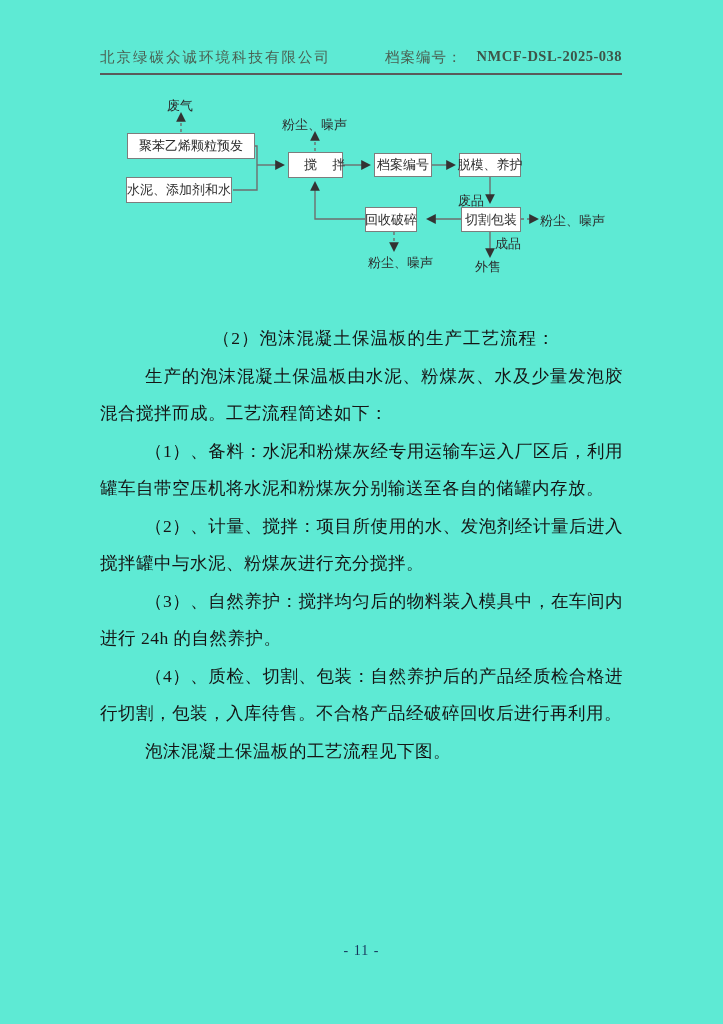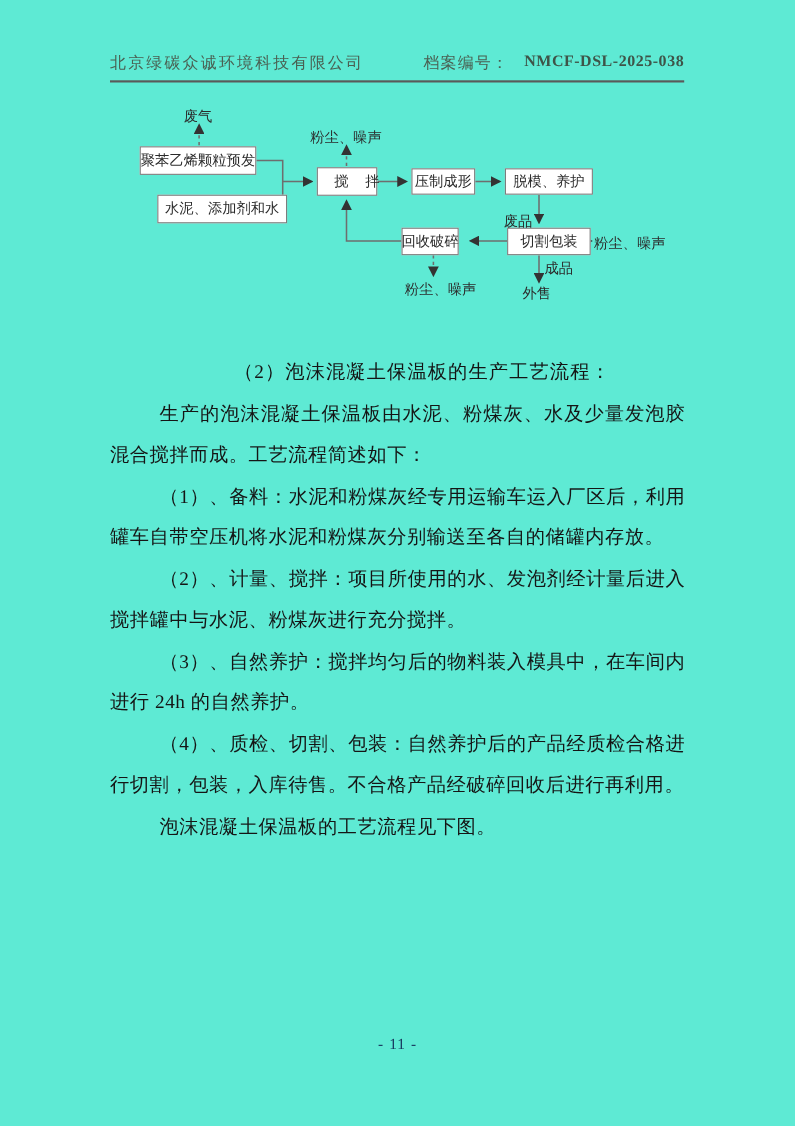--- a/index.html
+++ b/index.html
@@ -57,27 +57,27 @@
   }
   .flabel {
     position: absolute;
     font-size: 13px;
     color: #2b2b2b;
     white-space: nowrap;
     z-index: 2;
   }
 
   
-  .fbox.pre-expansion      { left: 127px; top: 133px; width: 106px; height: 26px; }
-  .fbox.cement-water       { left: 143px; top: 177px; width: 118px; height: 26px; }
+  .fbox.pre-expansion      { left: 127px; top: 133px; width: 128px; height: 26px; }
+  .fbox.cement-water       { left: 126px; top: 177px; width: 106px; height: 26px; }
   .fbox.mixing             { left: 288px; top: 152px; width: 55px;  height: 26px; letter-spacing: 6px; text-indent: 6px; padding-left: 18px; }
   .fbox.press-forming      { left: 374px; top: 153px; width: 58px;  height: 24px; }
-  .fbox.demold-curing      { left: 459px; top: 153px; width: 80px;  height: 24px; }
+  .fbox.demold-curing      { left: 459px; top: 153px; width: 62px;  height: 24px; }
   .fbox.recycle-crushing   { left: 365px; top: 207px; width: 52px;  height: 25px; }
-  .fbox.cutting-packaging  { left: 461px; top: 207px; width: 76px;  height: 25px; }
+  .fbox.cutting-packaging  { left: 461px; top: 207px; width: 60px;  height: 25px; }
 
   
   .flabel.waste-gas         { left: 167px; top: 97px;  }
   .flabel.dust-noise-top    { left: 282px; top: 116px; }
   .flabel.waste-product     { left: 434px; top: 192px; margin-left: 24px; }
   .flabel.dust-noise-right  { left: 540px; top: 212px; }
   .flabel.finished-product  { left: 495px; top: 235px; }
   .flabel.external-sale     { left: 475px; top: 258px; }
   .flabel.dust-noise-bottom { left: 368px; top: 254px; }
 
@@ -170,21 +170,21 @@
 
         <path d="M521,219 L537,219" stroke-dasharray="3,3" marker-end="url(#ah)"></path>
 
         <path d="M490,232 L490,256" marker-end="url(#ah)"></path>
       </g>
     </svg>
 
     <div class="fbox pre-expansion">聚苯乙烯颗粒预发</div>
     <div class="fbox cement-water">水泥、添加剂和水</div>
     <div class="fbox mixing">搅 拌</div>
-    <div class="fbox press-forming">压制成形</div>
+    <div class="fbox press-forming">档案编号</div>
     <div class="fbox demold-curing">脱模、养护</div>
     <div class="fbox recycle-crushing">回收破碎</div>
     <div class="fbox cutting-packaging">切割包装</div>
 
     <span class="flabel waste-gas">废气</span>
     <span class="flabel dust-noise-top">粉尘、噪声</span>
     <span class="flabel waste-product">废品</span>
     <span class="flabel dust-noise-right">粉尘、噪声</span>
     <span class="flabel finished-product">成品</span>
     <span class="flabel external-sale">外售</span>

